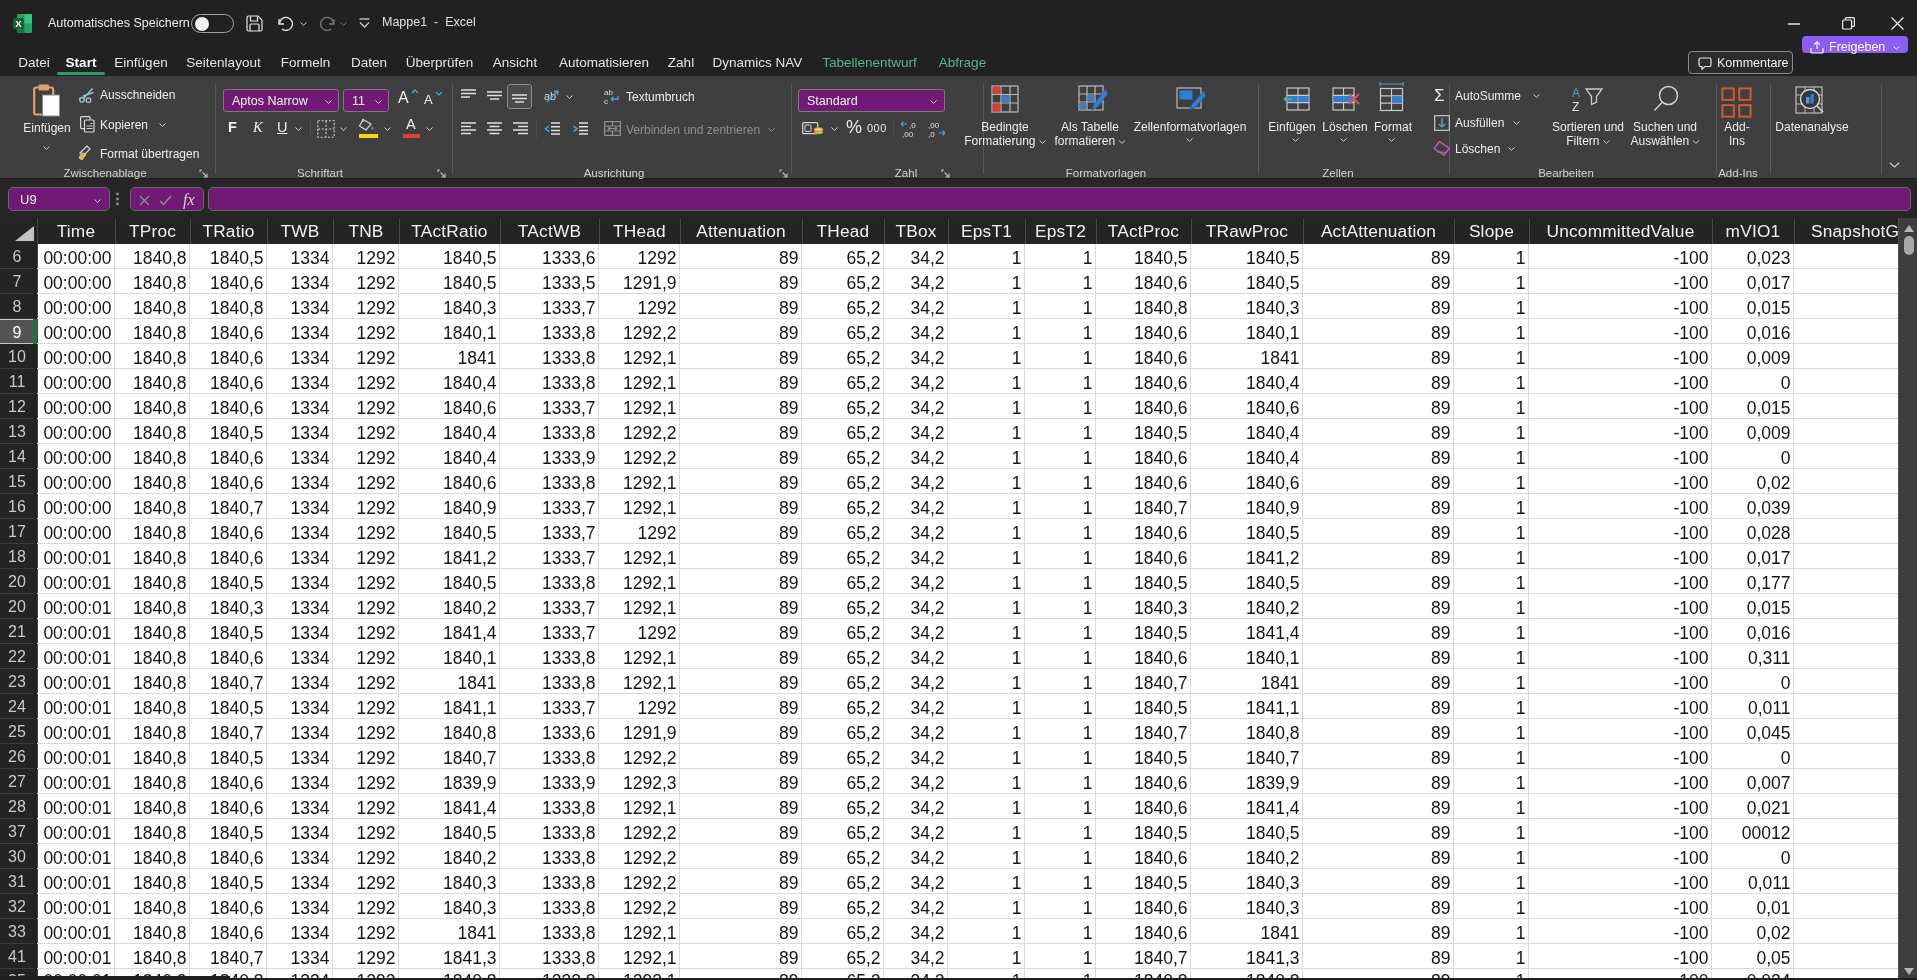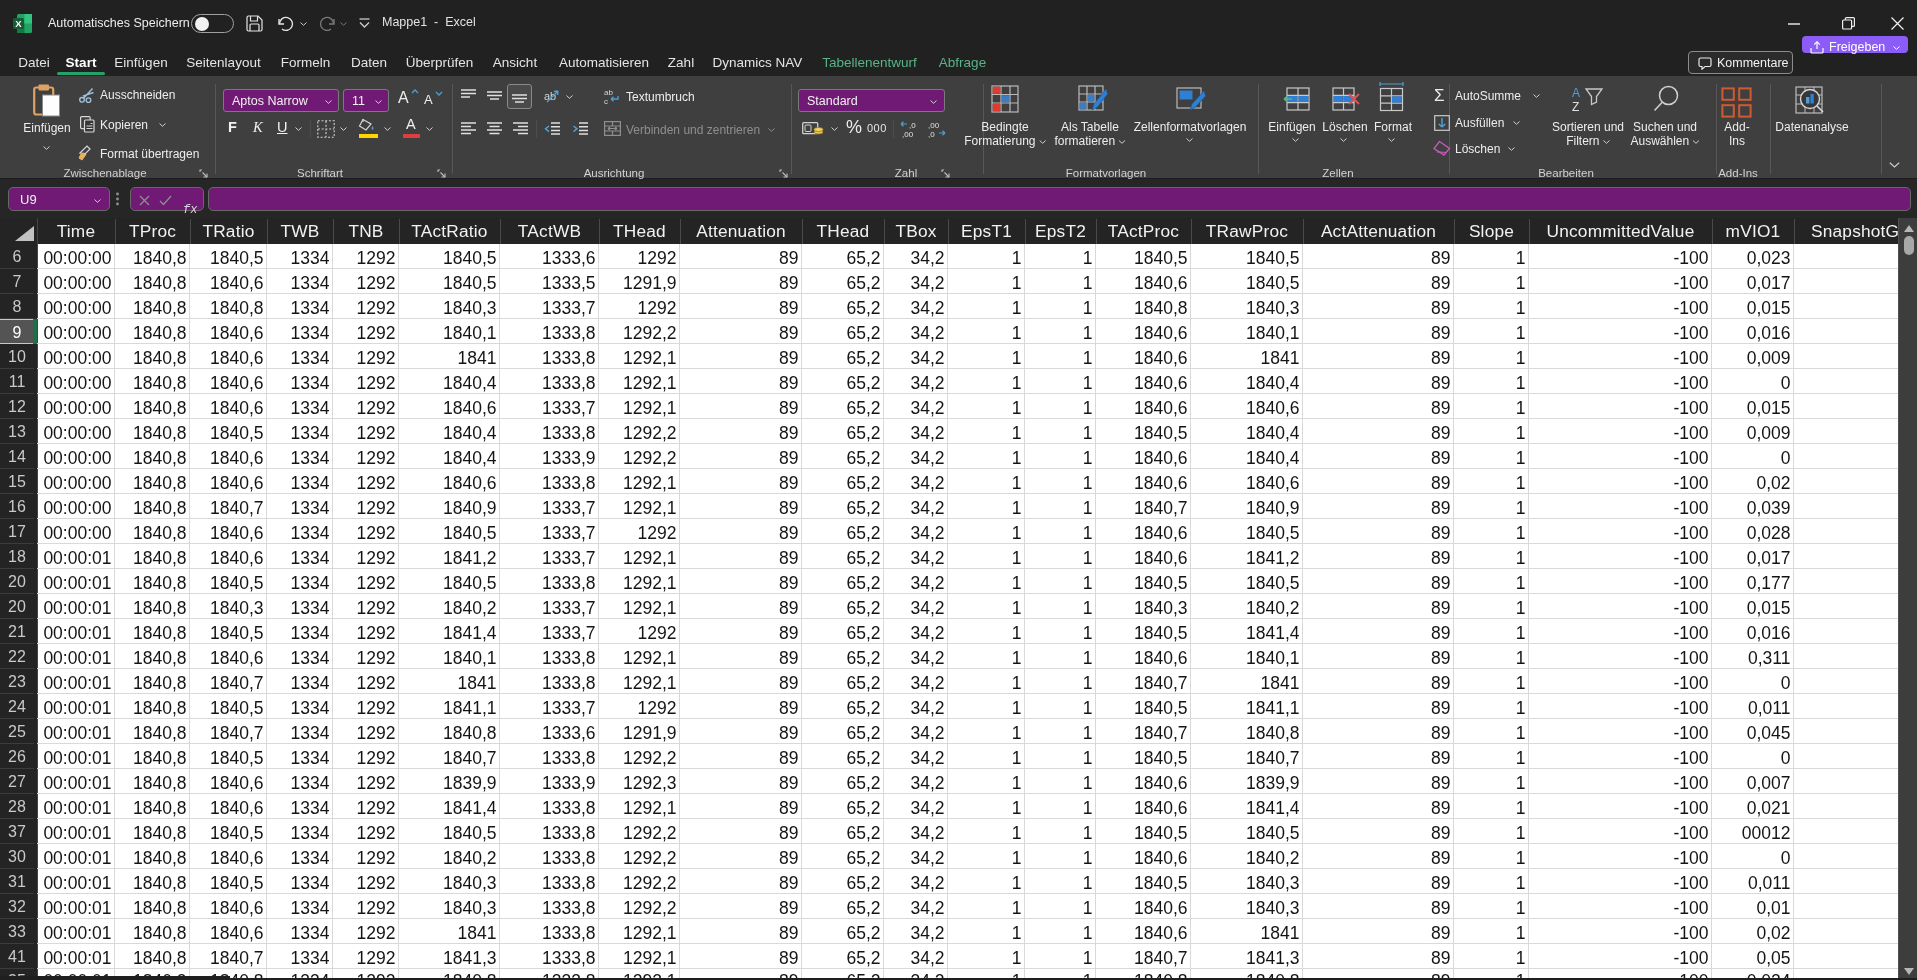--- a/index.html
+++ b/index.html
@@ -441,21 +441,21 @@
       <circle cx="1.5" cy="7" r="1.4"></circle>
       <circle cx="1.5" cy="12" r="1.4"></circle>
 </svg>
 <div class="a combo" style="left:130px;top:8px;width:74px;height:24px;border-radius:5px;border-color:#686868">
 <svg class="a" style="left:8px;top:6.5px" width="11" height="11" viewBox="0 0 11 11" stroke="#8e8e8e" stroke-width="1.3">
         <path d="M1 1 L10 10 M10 1 L1 10"></path>
       </svg>
 <svg class="a" style="left:28px;top:6.5px" width="13" height="11" viewBox="0 0 13 11" fill="none" stroke="#8e8e8e" stroke-width="1.3">
         <path d="M1 6 L4.5 9.5 L12 1"></path>
       </svg>
-<span class="a" style="left:52px;top:15px;font-size:12px;font-style:italic;font-family:Liberation Mono, monospace;color:#d8d8d8"><i>f</i>x</span>
+<span class="a" style="left:52px;top:3px;font-size:16px;font-style:italic;font-family:Liberation Serif, serif;color:#d8d8d8"><i>f</i>x</span>
 </div>
 <div class="a combo" style="left:208px;top:8px;width:1703px;height:24px;border-radius:5px;border-color:#686868"></div>
 </div>
 
 <div class="a sheet">
 <div class="a" style="left:0;top:0;width:1898px;height:25.5px;background:#242424"></div>
 <svg class="a" style="left:15px;top:7.5px" width="20" height="16" viewBox="0 0 20 16">
       <path d="M19 0 V15 H0 Z" fill="#c2c2c2"></path>
     </svg>
 <div class="a hcell" style="left:37px;width:78px">Time</div>

